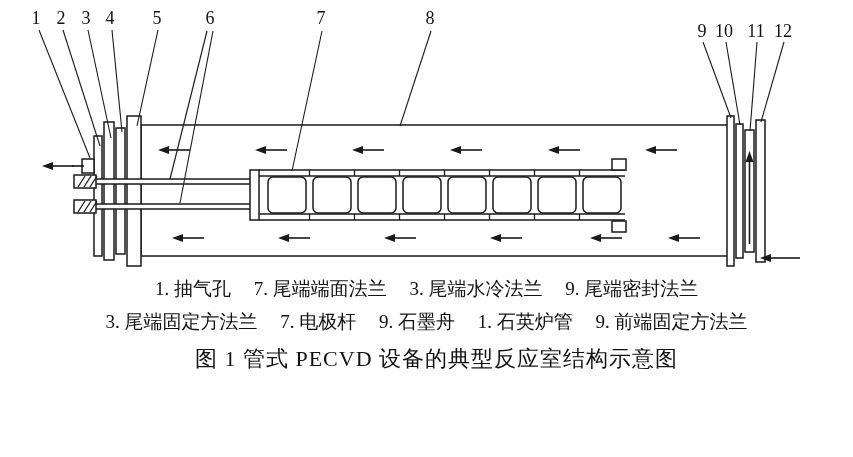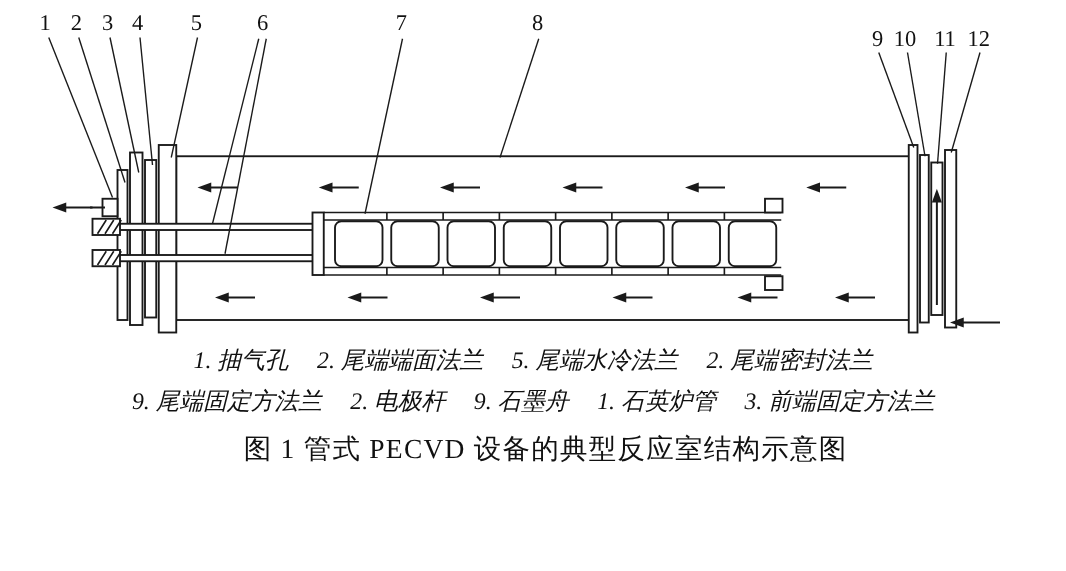--- a/index.html
+++ b/index.html
@@ -12,21 +12,21 @@
     overflow:hidden;
   }
   svg { display:block; }
   .num { font-size:18px; fill:#111111; text-anchor:middle; }
   .ln  { stroke:#1a1a1a; stroke-width:1.1; }
   .st  { stroke:#1a1a1a; stroke-width:1.5; fill:#ffffff; }
   .st2 { stroke:#1a1a1a; stroke-width:1.3; fill:none; }
   .arr line { stroke:#1a1a1a; stroke-width:1.6; }
   .arr polygon { fill:#1a1a1a; stroke:none; }
   .legend { text-align:center; font-size:19px; line-height:33px; margin-top:4px; }
-  .legend-row span { margin:12px 9px; white-space:nowrap;font-style:italic; }
+  .legend-row span { margin:12px 9px; white-space:nowrap; }
   .fig-title { text-align:center; font-size:22px; margin-top:6px; letter-spacing:1px;padding-left:20px; }
 </style>
 </head>
 <body>
 
 <div class="page">
 
   <svg width="853" height="268" viewBox="0 0 853 268" xmlns="http://www.w3.org/2000/svg" xmlns:xlink="http://www.w3.org/1999/xlink">
 
     <defs>
@@ -139,28 +139,28 @@
       <text class="num" x="702" y="37">9</text>
       <text class="num" x="724" y="37">10</text>
       <text class="num" x="756" y="37">11</text>
       <text class="num" x="783" y="37">12</text>
     </g>
   </svg>
 
   <div class="legend">
     <div class="legend-row">
       <span>1. 抽气孔</span>
-      <span>2. 尾端端面法兰</span>
-      <span>5. 尾端水冷法兰</span>
-      <span>2. 尾端密封法兰</span>
+      <span>7. 尾端端面法兰</span>
+      <span>3. 尾端水冷法兰</span>
+      <span>9. 尾端密封法兰</span>
     </div>
     <div class="legend-row">
-      <span>9. 尾端固定方法兰</span>
-      <span>2. 电极杆</span>
+      <span>3. 尾端固定方法兰</span>
+      <span>7. 电极杆</span>
       <span>9. 石墨舟</span>
       <span>1. 石英炉管</span>
-      <span>3. 前端固定方法兰</span>
+      <span>9. 前端固定方法兰</span>
     </div>
   </div>
 
   <div class="fig-title">图 1 管式 PECVD 设备的典型反应室结构示意图</div>
 
 </div>
 
 </body></html>

